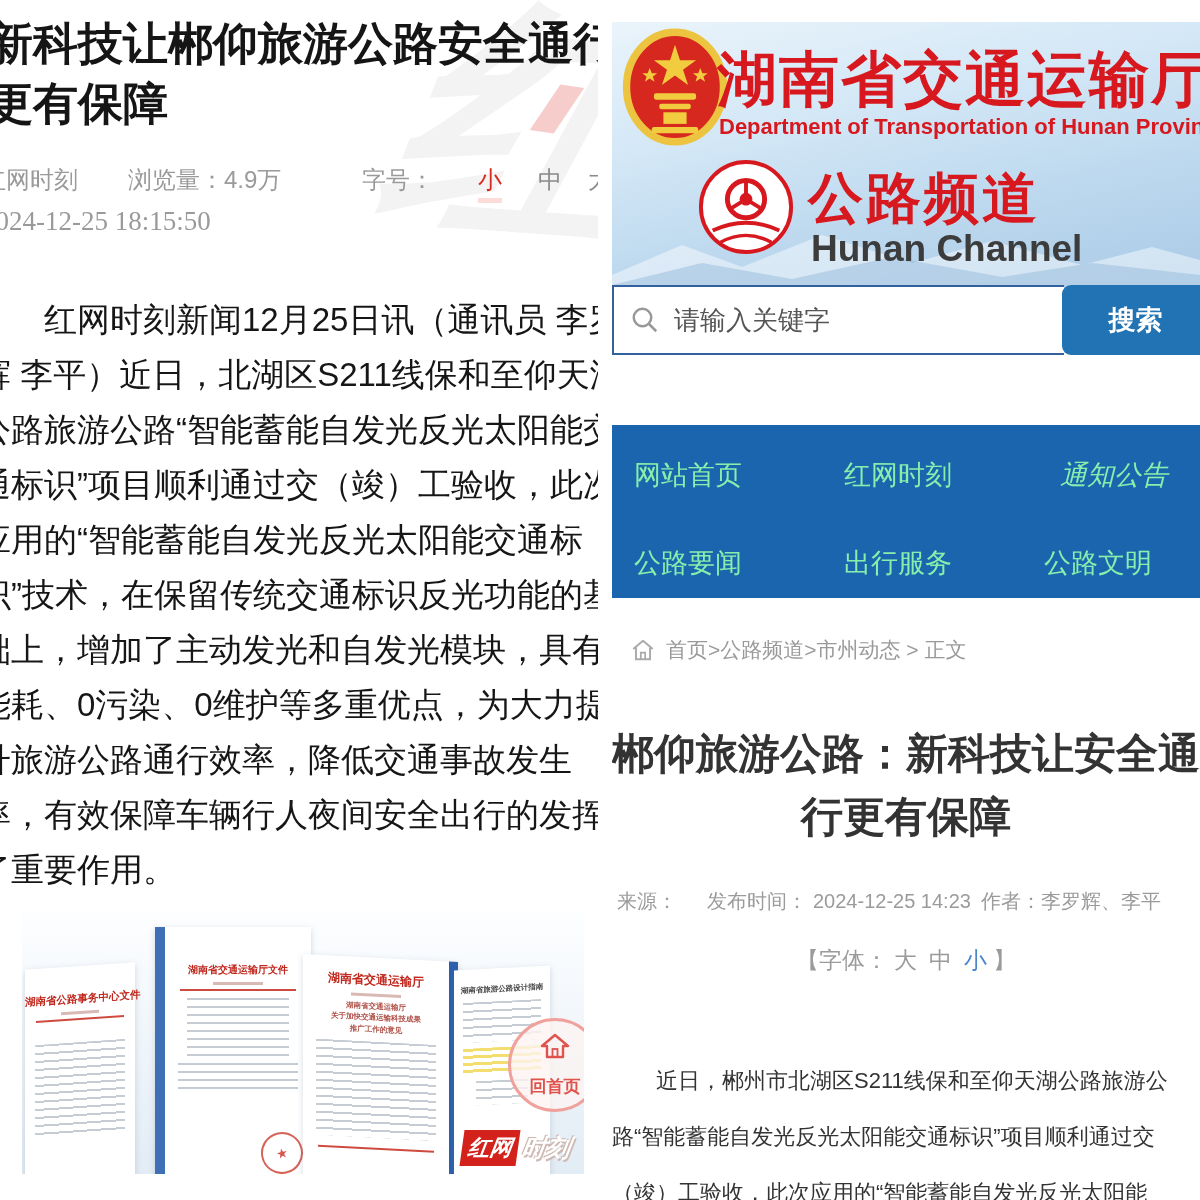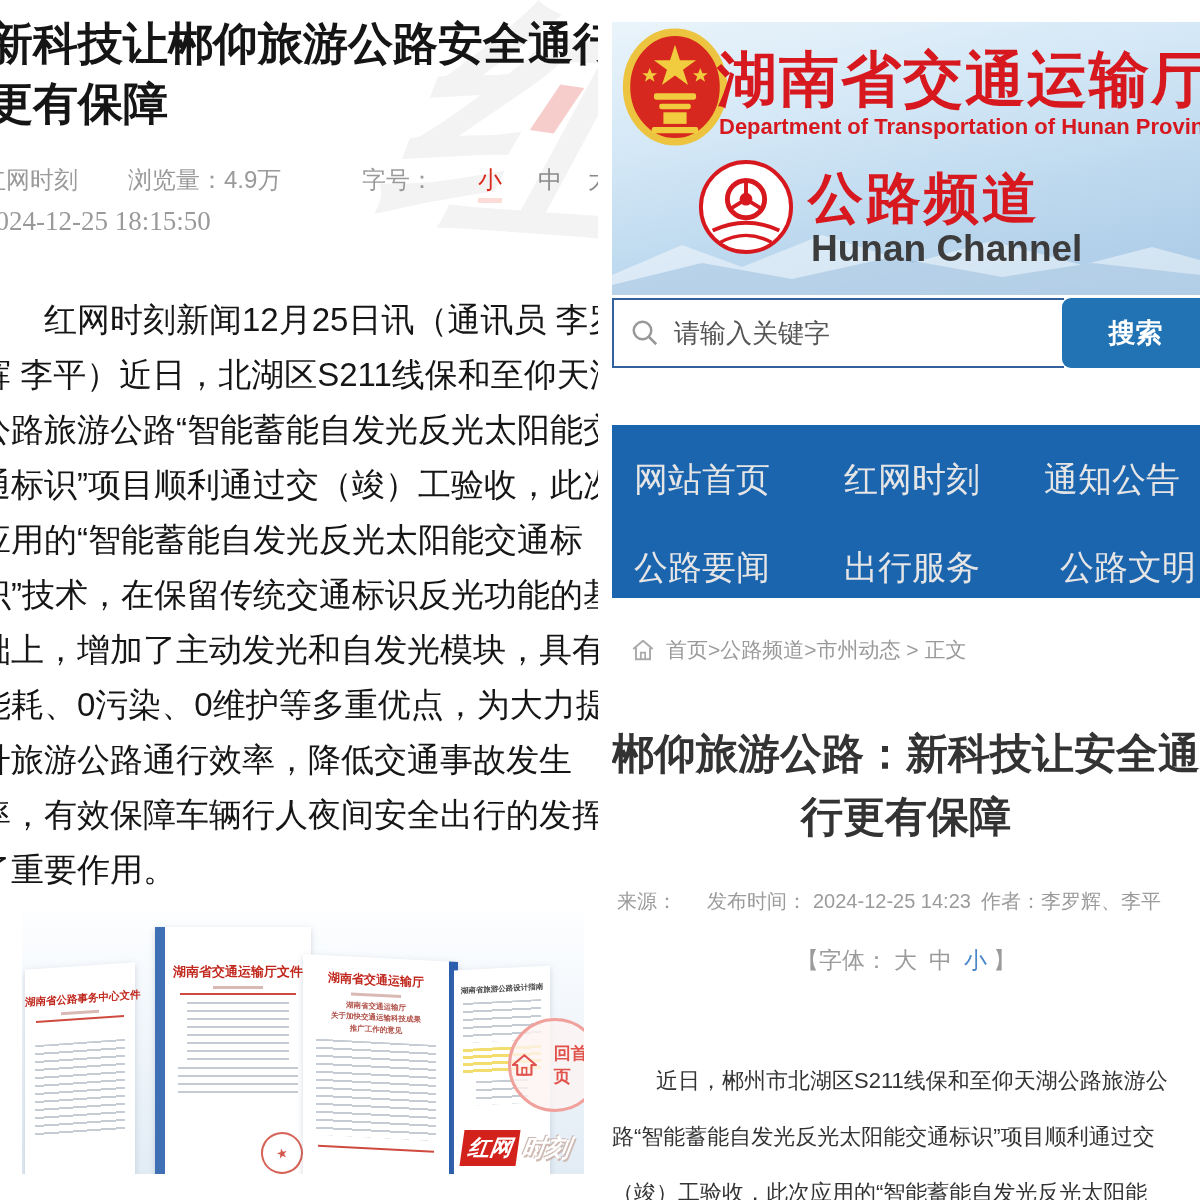--- a/index.html
+++ b/index.html
@@ -31,59 +31,59 @@
   .doc{position:absolute;background:#fff;box-shadow:0 2px 6px rgba(90,110,140,.25);}
   .doc-title{color:#c0271d;font-weight:700;text-align:center;white-space:nowrap;}
   .doc-code{height:3px;width:34%;margin:5px auto 4px;background:#d8b9b4;}
   .doc-hr{height:2px;width:80%;margin:3px auto 6px;background:#cf4a3e;}
   .doc-sub{color:#b05048;font-weight:700;text-align:center;white-space:pre-line;line-height:1.5;}
   .tl{width:82%;margin:7px auto 0;background:repeating-linear-gradient(180deg,#c6ccd4 0 2px,transparent 2px 8px);}
   .hl{width:82%;margin:6px auto 0;background:repeating-linear-gradient(180deg,#f3dd6e 0 3px,transparent 3px 7px);}
   .doc1{left:3px;top:54px;width:110px;height:205px;transform:skewY(-4deg);padding-top:26px;}
   .doc1 .doc-title{font-size:10.5px;}
   .doc2{left:133px;top:15px;width:146px;height:241px;padding-top:36px;border-left:10px solid #3f6fb5;}
-  .doc2 .doc-title{font-size:13px;}
+  .doc2 .doc-title{font-size:10px;}
   .doc3{left:281px;top:46px;width:146px;height:216px;transform:skewY(3deg);padding-top:14px;border-right:9px solid #2c5fae;}
   .doc3 .doc-title{font-size:12px;}
   .doc4{left:432px;top:56px;width:96px;height:200px;transform:skewY(-3deg);padding-top:16px;}
   .doc4 .doc-title{color:#444;font-size:7.5px;}
   .seal{position:absolute;right:8px;bottom:30px;width:38px;height:38px;border:2px solid #d0483c;border-radius:50%;
       color:#cf3a2e;font-size:13px;display:flex;align-items:center;justify-content:center;opacity:.85;
       transform:rotate(-12deg);}
   .home-btn{position:absolute;left:486px;top:106px;width:88px;height:88px;border-radius:50%;
-      border:3px solid #f0a19c;background:rgba(253,243,242,.78);display:flex;flex-direction:row;
+      border:3px solid #f0a19c;background:rgba(253,243,242,.78);display:flex;flex-direction:column;
       align-items:center;justify-content:center;gap:16px;color:#e0524c;font-size:17px;font-weight:700;}
   .rednet-logo{position:absolute;left:440px;top:218px;display:flex;align-items:center;transform:skewX(-8deg);}
   .rn1{background:#d3211c;color:#fff;font-weight:900;font-size:22px;font-style:italic;padding:3px 6px;}
   .rn2{color:#fff;font-weight:900;font-size:24px;font-style:italic;margin-left:4px;
       text-shadow:1.5px 1.5px 0 #cdb9b2,-1px -1px 0 #cdb9b2;}
   
   .panel-right{position:absolute;left:612px;top:0;width:588px;height:1200px;background:#fff;overflow:hidden;}
   .banner{position:absolute;left:0;top:22px;width:588px;height:273px;overflow:hidden;
       background:linear-gradient(168deg,#eaf4fb 0%,#d3e7f6 35%,#bfdaef 62%,#a9c9e6 100%);}
   .mountains{position:absolute;left:0;bottom:0;width:100%;height:90px;}
   .emblem{position:absolute;left:10px;top:6px;width:106px;height:118px;}
   .org-cn{position:absolute;left:105px;top:18px;font-size:60px;font-weight:900;color:#d7191f;
       letter-spacing:2px;white-space:nowrap;}
   .org-en{position:absolute;left:107px;top:92px;font-size:22px;font-weight:700;color:#d7191f;white-space:nowrap;}
   .channel-logo{position:absolute;left:85px;top:136px;width:98px;height:98px;}
   .channel-cn{position:absolute;left:196px;top:140px;font-size:55px;font-weight:900;color:#d7191f;
       letter-spacing:3px;white-space:nowrap;}
   .channel-en{position:absolute;left:199px;top:206px;font-size:37px;font-weight:600;color:#3c3c3c;white-space:nowrap;}
-  .search-row{position:absolute;left:0;top:298px;width:588px;height:84px;}
+  .search-row{position:absolute;left:0;top:285px;width:588px;height:84px;}
   .search-input{position:absolute;left:0;top:0;width:452px;height:70px;background:#fff;border:2px solid #33619e;
       border-right:none;box-sizing:border-box;display:flex;align-items:center;gap:12px;padding-left:16px;}
   .search-input input{border:none;outline:none;font-size:26px;color:#444;width:340px;background:transparent;
       font-family:"Liberation Sans",sans-serif;}
   .search-input input::placeholder{color:#555;opacity:1;}
   .search-btn{position:absolute;left:450px;top:0;width:147px;height:70px;background:#2273b4;border:none;
       border-radius:9px;color:#fff;font-size:27px;font-weight:700;font-family:"Liberation Sans",sans-serif;
       cursor:pointer;}
   .nav{position:absolute;left:0;top:425px;width:588px;height:173px;background:#1b64ae;}
-  .nav-item{position:absolute;color:#e5e5e5;font-size:34px;white-space:nowrap;cursor:pointer;}
+  .nav-item{position:absolute;color:#86efac;font-size:27px;white-space:nowrap;cursor:pointer;}
   .breadcrumb{position:absolute;left:18px;top:636px;display:flex;align-items:center;gap:10px;
       color:#999;font-size:21px;}
   .art-title{position:absolute;left:0;top:722px;width:588px;margin:0;text-align:center;font-size:42px;
       line-height:63px;font-weight:800;color:#333;}
   .art-meta{position:absolute;left:5px;top:888px;width:583px;color:#9b9b9b;font-size:20px;
       white-space:nowrap;overflow:hidden;}
   .art-meta .gap1{margin-right:30px;}
   .art-meta .t{margin:0 10px 0 6px;}
   .art-font{position:absolute;left:0;top:945px;width:588px;text-align:center;color:#9b9b9b;font-size:23px;}
   .art-font .blue{color:#4a87c8;}
@@ -207,24 +207,24 @@
           <line x1="15.2" y1="15.2" x2="21" y2="21" stroke="#999" stroke-width="2"></line>
         </svg>
         <input type="text" placeholder="请输入关键字" style="">
       </div>
       <button class="search-btn">搜索</button>
     </div>
 
     <nav class="nav">
       <span class="nav-item" style="left:22px;top:32px;">网站首页</span>
       <span class="nav-item" style="left:232px;top:32px;">红网时刻</span>
-      <span class="nav-item" style="left:432px;top:32px;">通知公告</span>
+      <span class="nav-item" style="left:448px;top:32px;font-style:italic;">通知公告</span>
       <span class="nav-item" style="left:22px;top:120px;">公路要闻</span>
       <span class="nav-item" style="left:232px;top:120px;">出行服务</span>
-      <span class="nav-item" style="left:448px;top:120px;">公路文明</span>
+      <span class="nav-item" style="left:432px;top:120px;">公路文明</span>
     </nav>
 
     <div class="breadcrumb">
       <svg width="26" height="26" viewBox="0 0 24 24">
         <path d="M3 11 L12 3.5 L21 11" fill="none" stroke="#aaa" stroke-width="1.8" stroke-linejoin="round"></path>
         <path d="M5.5 9.5 V20.5 H18.5 V9.5" fill="none" stroke="#aaa" stroke-width="1.8"></path>
         <path d="M10 20.5 V14.5 H14 V20.5" fill="none" stroke="#aaa" stroke-width="1.6"></path>
       </svg>
       <span>首页&gt;公路频道&gt;市州动态 &gt; 正文</span>
     </div>

